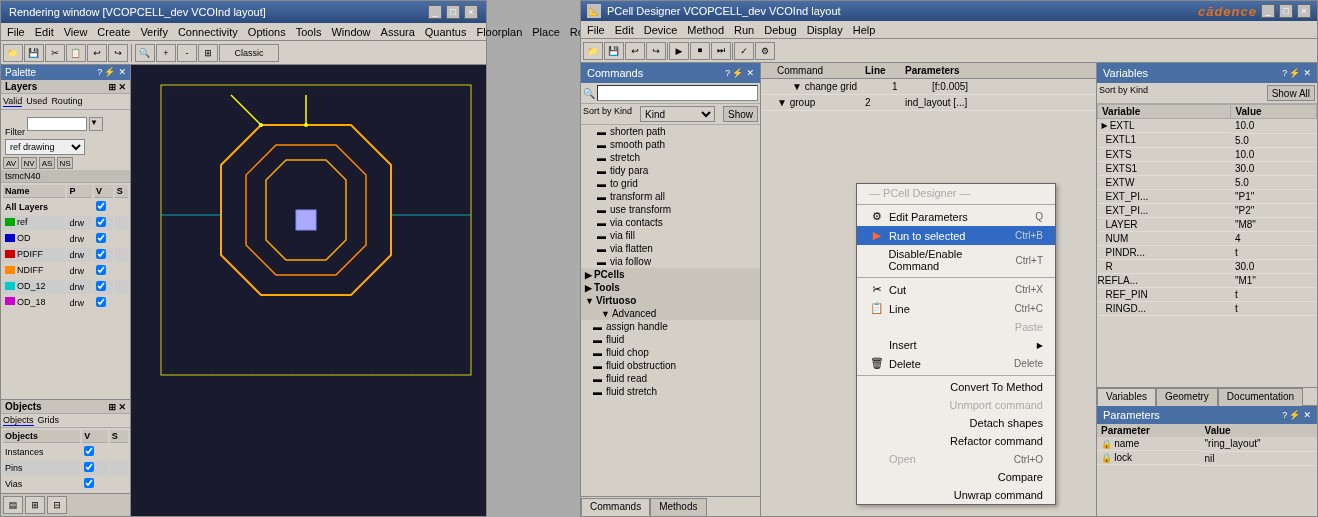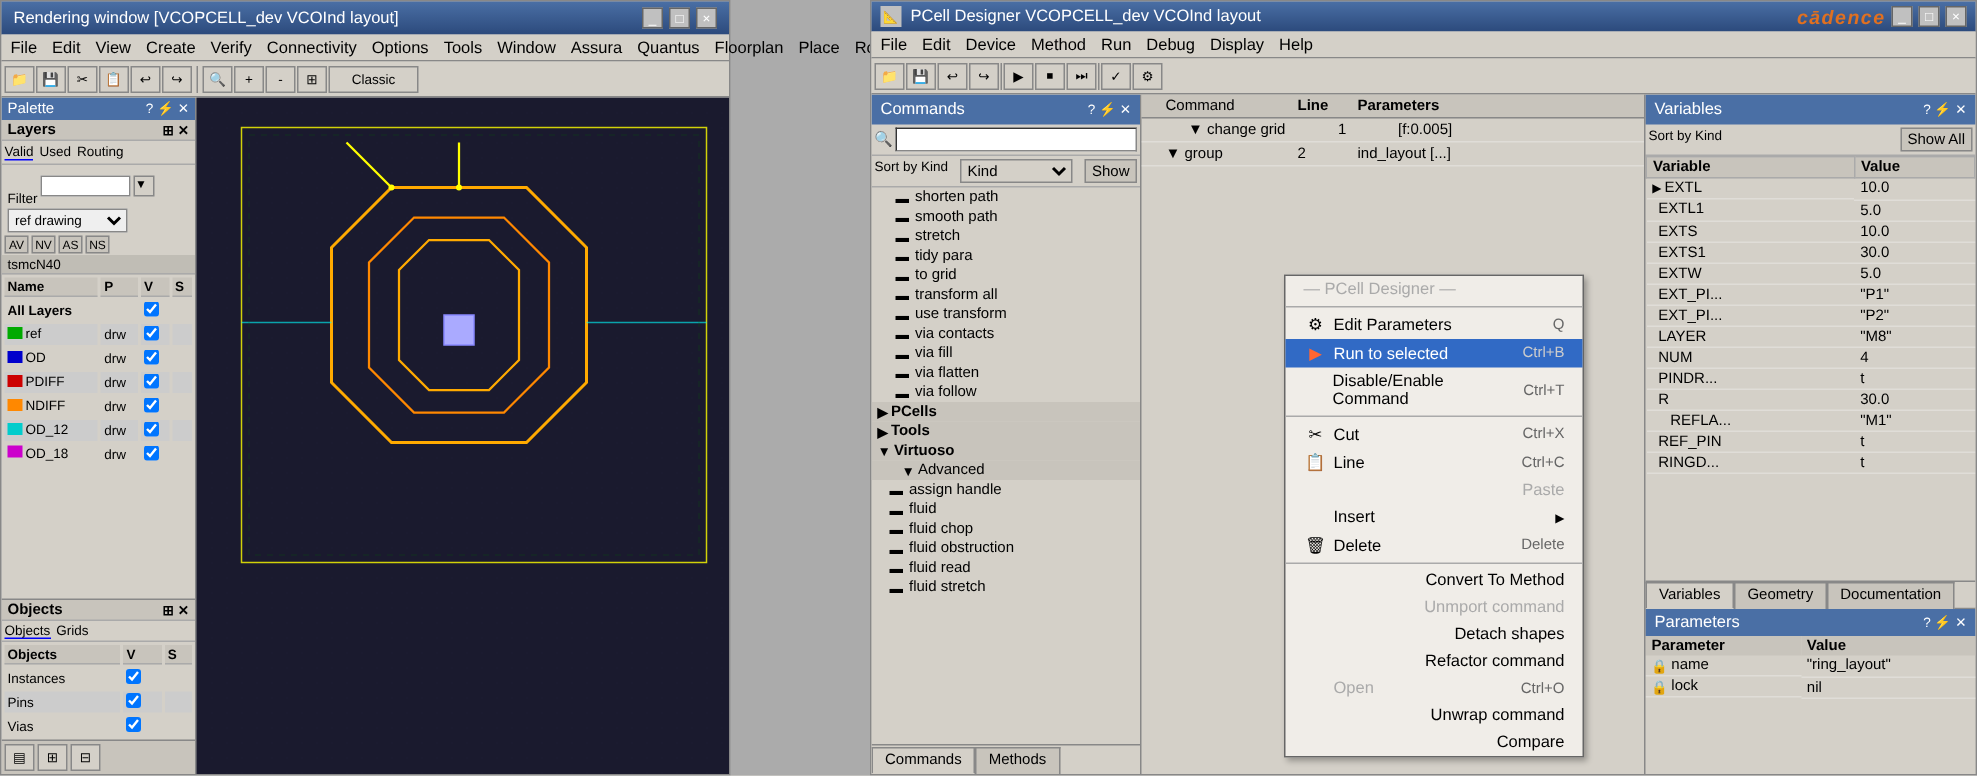--- a/index.html
+++ b/index.html
@@ -895,25 +895,25 @@
             <span class="ctx-icon"></span>
             <span>Refactor command</span>
           </div>
           <div class="ctx-item disabled">
             <span class="ctx-icon"></span>
             <span>Open</span>
             <span class="ctx-shortcut">Ctrl+O</span>
           </div>
           <div class="ctx-item">
             <span class="ctx-icon"></span>
-            <span>Unwrap command</span>
+            <span>Compare</span>
           </div>
           <div class="ctx-item">
             <span class="ctx-icon"></span>
-            <span>Compare</span>
+            <span>Unwrap command</span>
           </div>
         </div>
       </div>
 
       <div style="width:220px;display:flex;flex-direction:column;background:#d4d0c8;">
 
         <div style="flex:1;display:flex;flex-direction:column;border-bottom:1px solid #888;">
           <div class="panel-header">
             <span>Variables</span>
             <span style="font-size:9px;">? ⚡ ✕</span>
@@ -969,21 +969,21 @@
                 </tr>
                 <tr>
                   <td style="padding-left:8px;">PINDR...</td>
                   <td>t</td>
                 </tr>
                 <tr>
                   <td style="padding-left:8px;">R</td>
                   <td>30.0</td>
                 </tr>
                 <tr>
-                  <td style="padding-left:16px;margin-left:24px;">REFLA...</td>
+                  <td style="padding-left:0;margin-left:24px;">REFLA...</td>
                   <td>"M1"</td>
                 </tr>
                 <tr>
                   <td style="padding-left:8px;">REF_PIN</td>
                   <td>t</td>
                 </tr>
                 <tr>
                   <td style="padding-left:8px;">RINGD...</td>
                   <td>t</td>
                 </tr>

